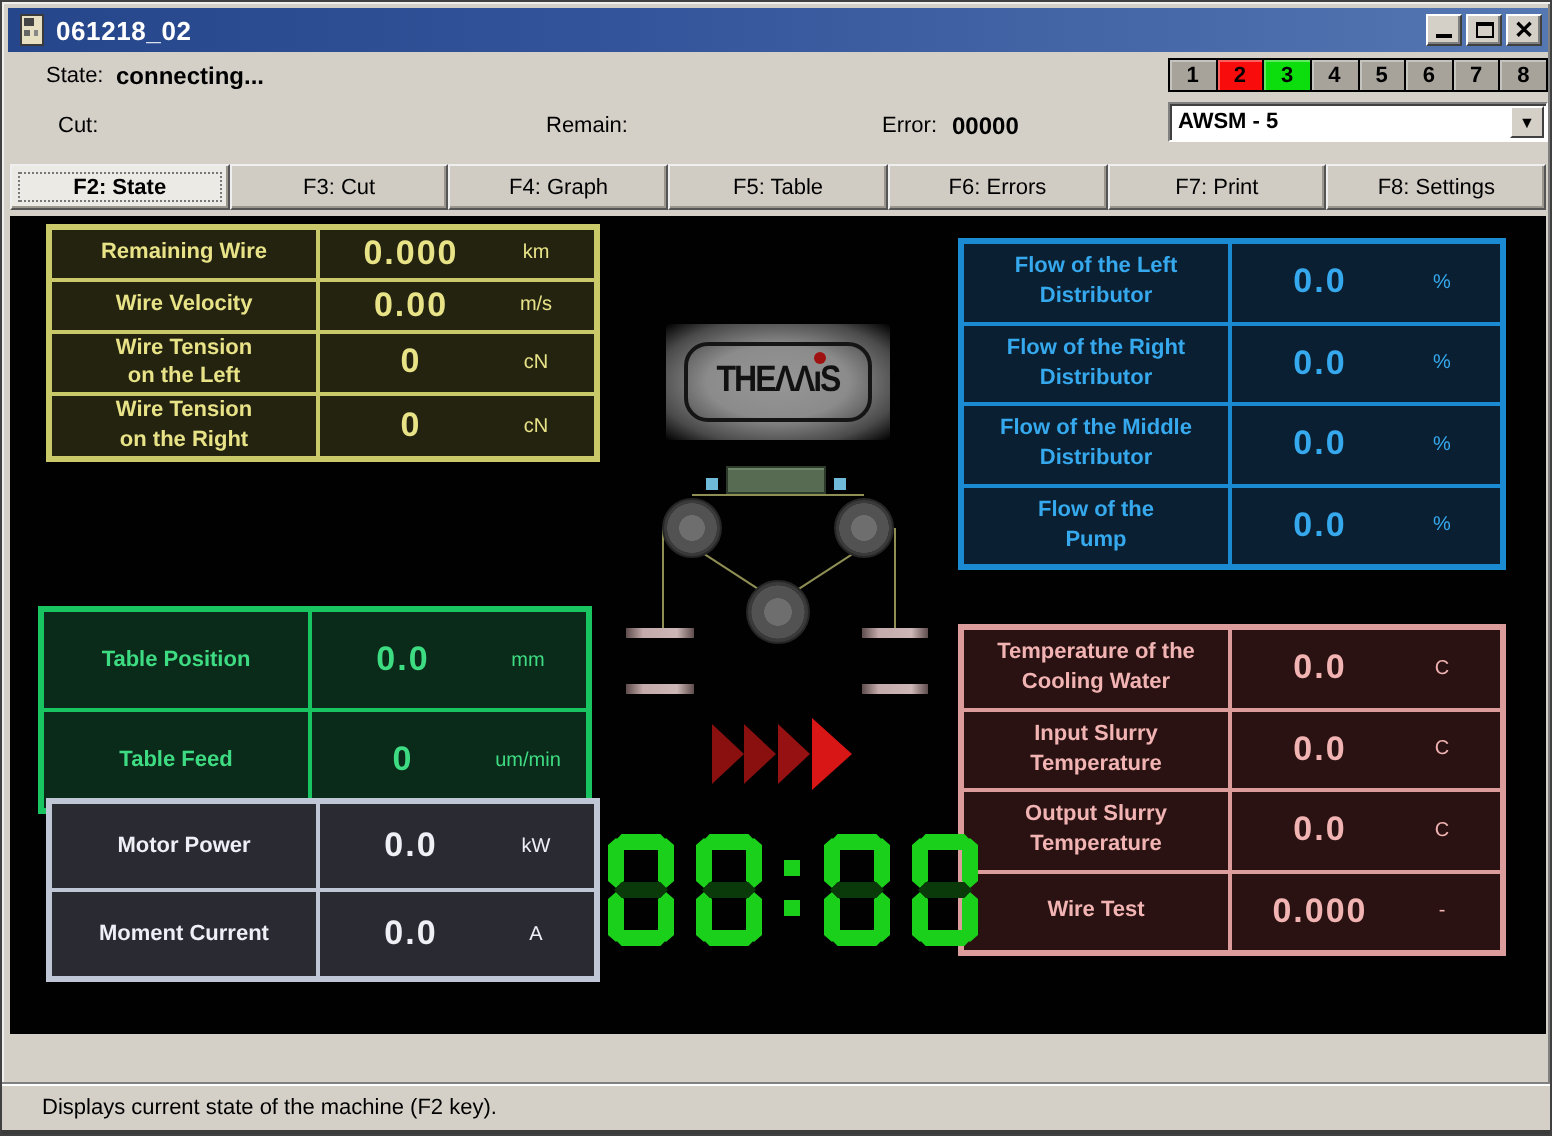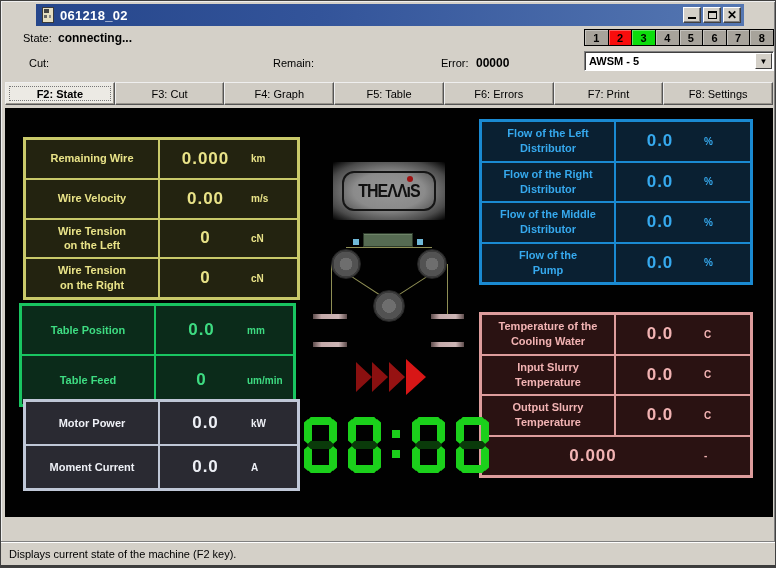--- a/index.html
+++ b/index.html
@@ -6,23 +6,23 @@
   html,body { background:#555; }
   body { font-family:"Liberation Sans", sans-serif; }
   #app {
     position:relative; width:776px; height:568px;
     background:#d4d0c8; overflow:hidden;
     border:1px solid #404040;
     box-shadow:inset 1px 1px 0 #efefef, inset -1px -1px 0 #808080;
   }
   
   .titlebar {
-    position:absolute; left:3px; top:3px; width:708px; height:22px;
+    position:absolute; left:3px; top:3px; width:770px; height:22px;
     background:linear-gradient(90deg,#26468b,#33549a 40%,#5577b2);
-    display:flex; align-items:center; padding:0 3px; color:#fff;margin-left:32px;
+    display:flex; align-items:center; padding:0 3px; color:#fff;
   }
   .app-icon { width:16px; height:16px; margin:0 4px 0 1px; position:relative; flex:0 0 auto; }
   .app-icon .body { position:absolute; left:2px; top:0; width:12px; height:16px;
     background:#e6dfc2; border:1px solid #3a3a3a; }
   .app-icon .scr { position:absolute; left:4px; top:2px; width:5px; height:4px; background:#444; }
   .app-icon .dot1 { position:absolute; left:4px; top:8px; width:3px; height:3px; background:#666; }
   .app-icon .dot2 { position:absolute; left:9px; top:8px; width:2px; height:3px; background:#888; }
   .title-text { font-size:13px; font-weight:bold; letter-spacing:.3px; }
   .win-btns { margin-left:auto; display:flex; gap:2px; }
   .win-btn {
@@ -79,22 +79,22 @@
   .prow { flex:1; display:flex; border-bottom:2px solid var(--accent); }
   .prow:last-child { border-bottom:none; }
   .pl {
     width:134px; flex:0 0 134px; border-right:2px solid var(--accent);
     display:flex; align-items:center; justify-content:center; text-align:center;
     font-size:11px; font-weight:bold; color:var(--text);
     white-space:pre-line; line-height:1.35; padding:0 3px;
   }
   .pv { flex:1; display:flex; align-items:center; }
   .pval { flex:1; text-align:center; font-size:17px; font-weight:bold; color:var(--text); letter-spacing:1px; }
-  .punit { width:46px; flex:0 0 46px; font-size:10px; font-weight:bold; color:var(--text); padding-right:12px; text-align:left; }
-  #panel-wire  { left:22px;  top:136px; width:277px; height:163px; }
+  .punit { width:46px; flex:0 0 46px; font-size:10px; font-weight:normal; color:var(--text); padding-right:12px; text-align:center; }
+  #panel-wire  { left:22px;  top:111px; width:277px; height:119px; }
   #panel-table { left:18px;  top:302px; width:277px; height:104px;  }
   #panel-motor { left:22px;  top:398px; width:277px; height:92px;  }
   #panel-flow  { left:478px; top:118px; width:274px; height:166px; }
   #panel-temp  { left:478px; top:311px; width:274px; height:166px; }
   
   .logo {
     position:absolute; left:332px; top:129px; width:112px; height:58px;
     background:radial-gradient(ellipse at center,#969696 0%,#8b8b8b 45%,#4a4a4a 78%,#000 100%);
     display:flex; align-items:center; justify-content:center;margin-top:32px;
   }
@@ -132,21 +132,21 @@
   .seg.f { left:0; top:2px; } .seg.b { right:0; top:2px; }
   .seg.e { left:0; top:29px; } .seg.c { right:0; top:29px; }
   .colon { position:relative; width:9px; height:56px; margin-right:11px; }
   .colon i { position:absolute; left:0; width:8px; height:8px; background:var(--on,#1bd01b); }
   .colon i.t { top:13px; } .colon i.b { top:33px; }
   
   .statusbar {
     position:absolute; left:0; top:540px; width:776px; height:24px;
     background:#d4d0c8; border-top:1px solid #808080;
     box-shadow:inset 0 1px 0 #fff;
-    display:flex; align-items:center; padding-left:8px;
+    display:flex; align-items:center; padding-left:20px;
     font-size:11px; color:#000;
   }
   .bottom-edge { position:absolute; left:0; top:564px; width:776px; height:4px; background:#3c3c3c; }
 </style>
 </head>
 <body>
 
 <div id="app">
 
   <div class="titlebar">
@@ -328,20 +328,21 @@
     </div>
     <div class="prow">
       <div class="pl">Output Slurry
 Temperature</div>
       <div class="pv">
           <span class="pval">0.0</span>
           <span class="punit">C</span>
         </div>
     </div>
     <div class="prow">
+      <div class="pl">Wire Test</div>
       <div class="pv">
           <span class="pval">0.000</span>
           <span class="punit">-</span>
         </div>
     </div>
   </div>
 
   <div class="logo">
     <div class="logo-frame">
       <span class="logo-text">THEΛΛıS</span>

